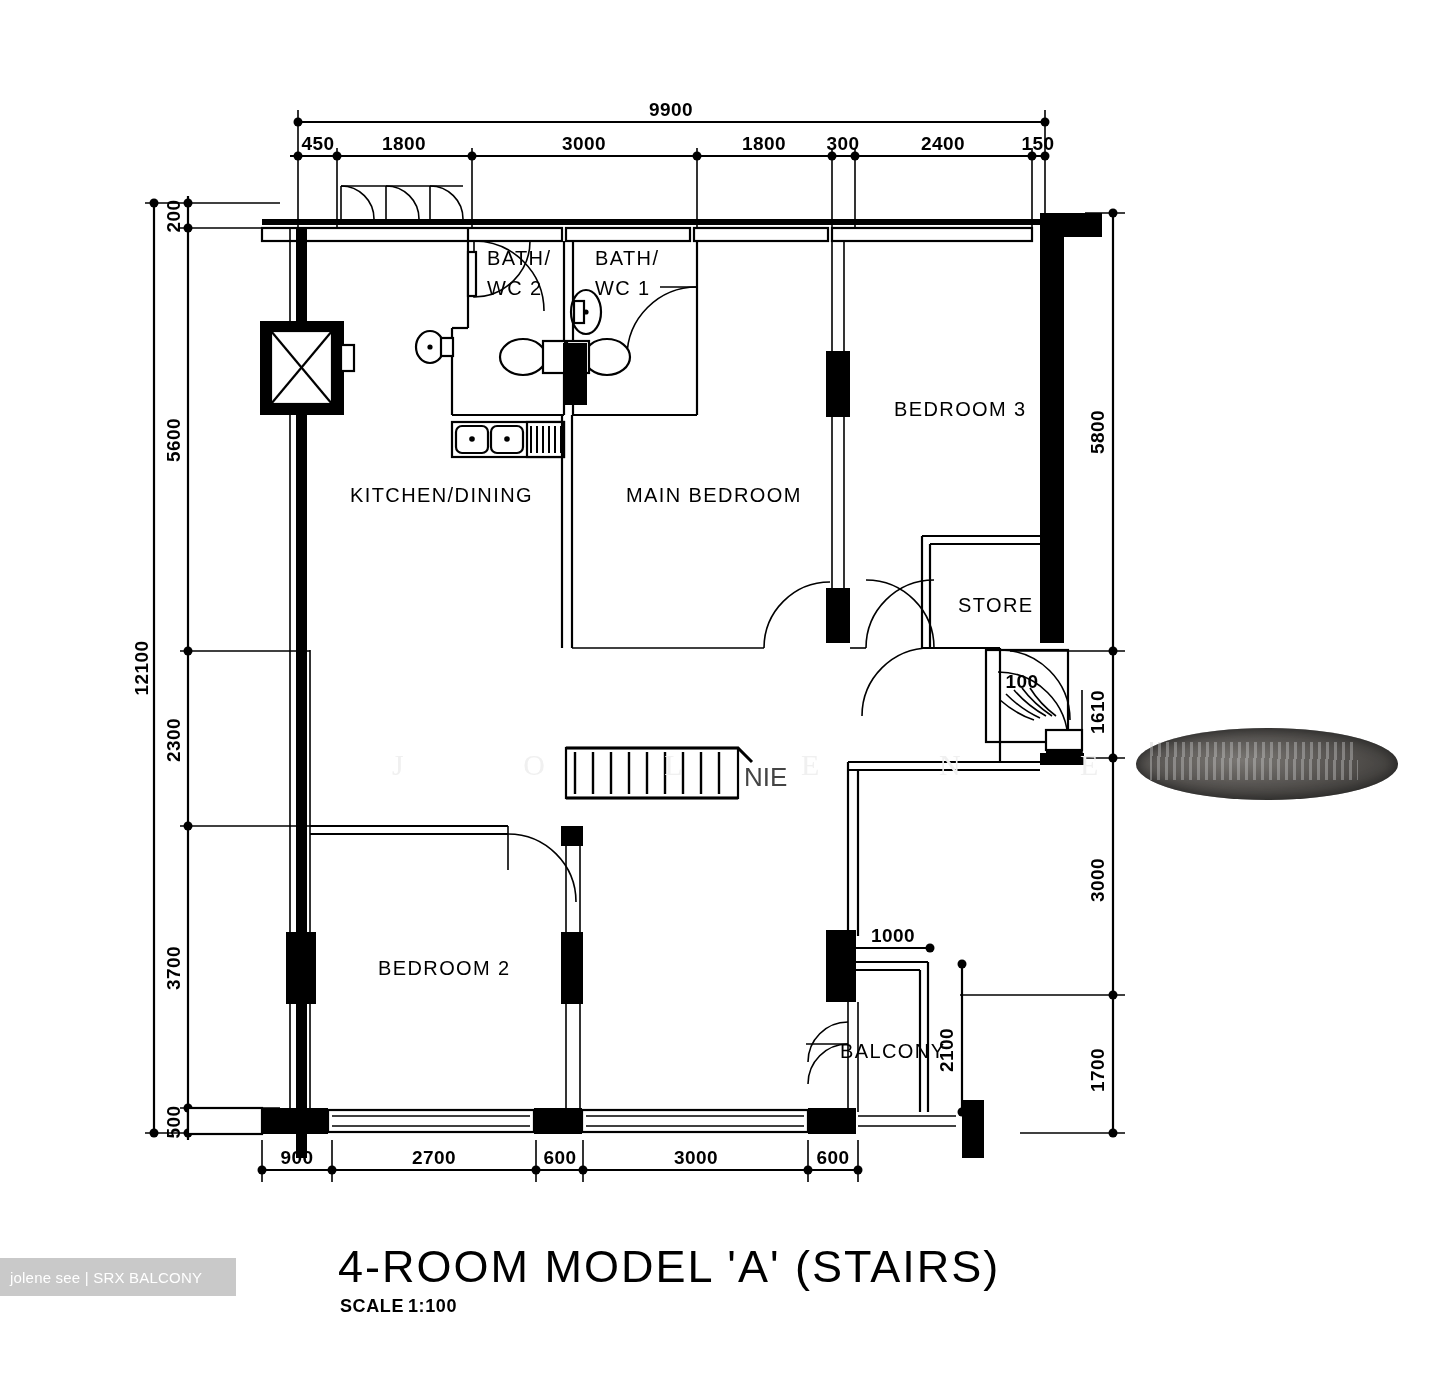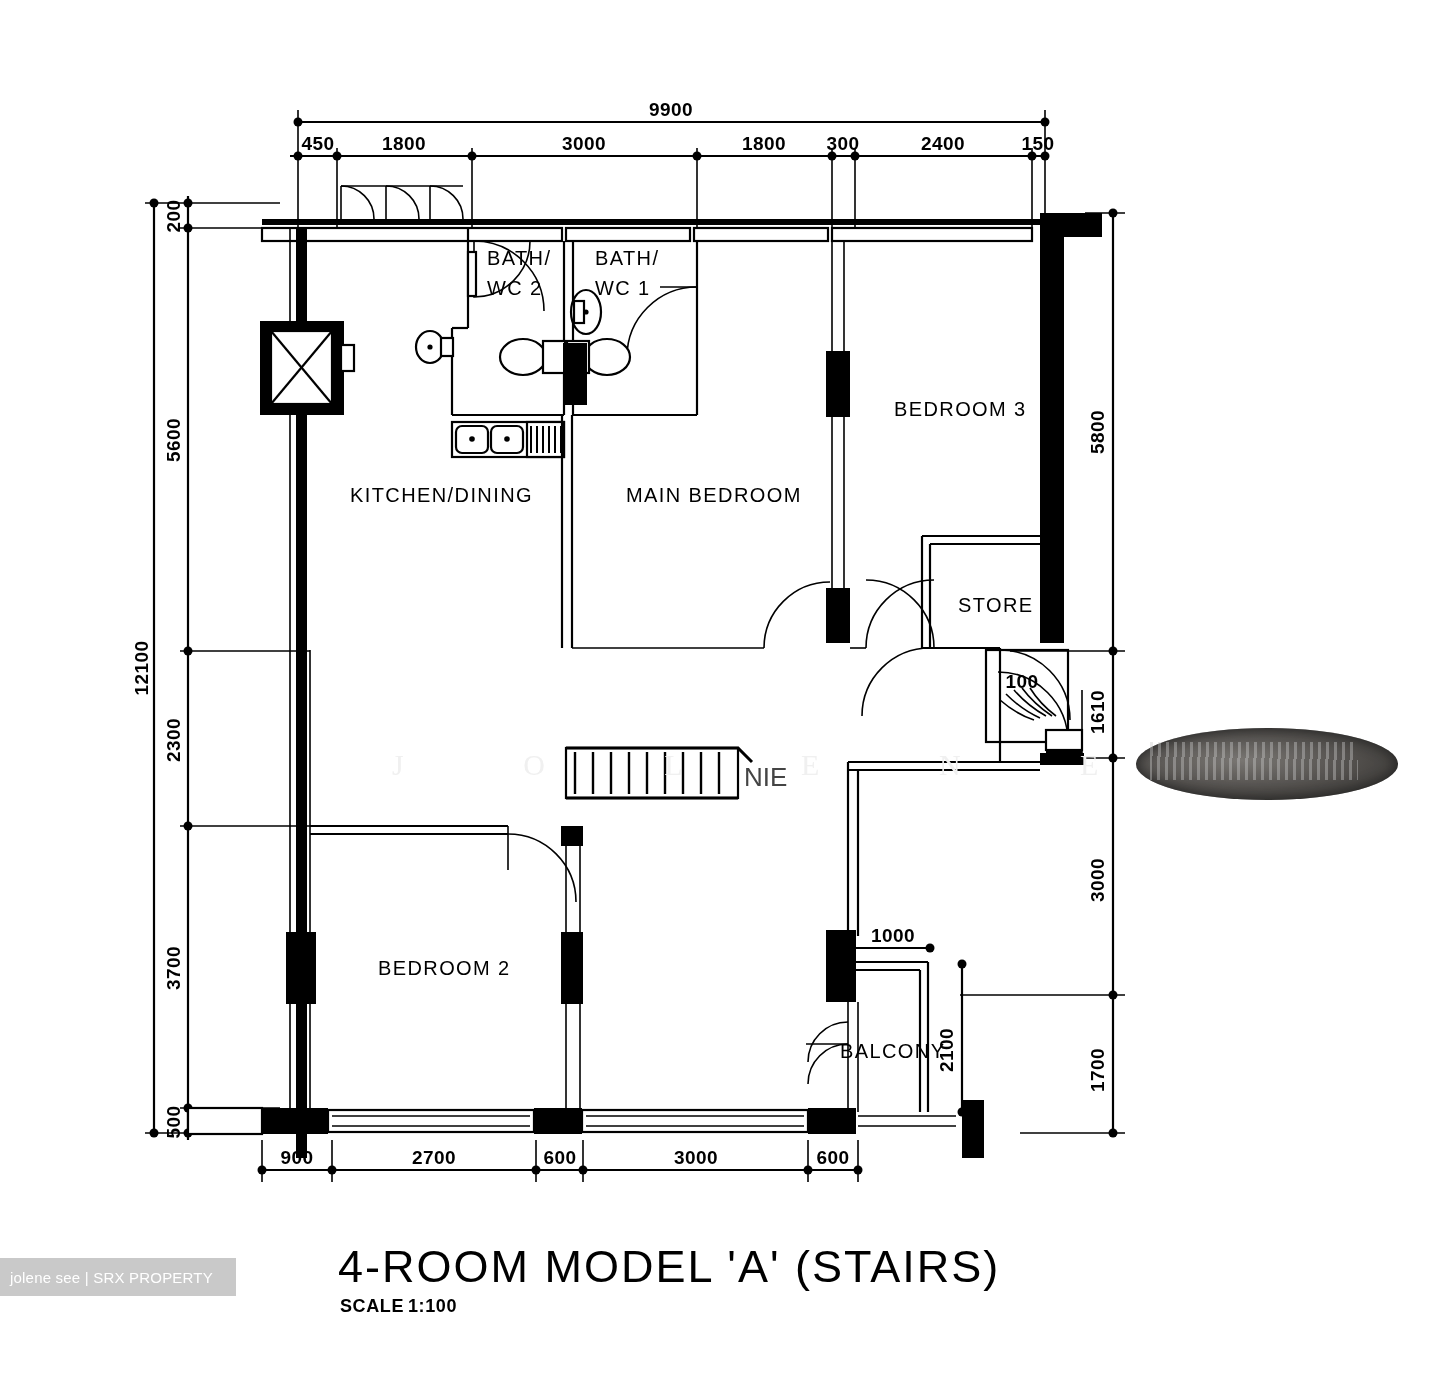--- a/index.html
+++ b/index.html
@@ -389,13 +389,13 @@
     <text class="txtTitle" x="338" y="1282">4-ROOM MODEL 'A' (STAIRS)</text>
     <text class="txtScale" x="340" y="1312">SCALE</text>
     <text class="txtScale" x="408" y="1312">1:100</text>
   </g>
 </svg>
 
 <div class="wm-center">J O L E N E</div>
 
 <div class="smudge"></div>
 
-<div class="wm-corner">jolene see | SRX PROPERTY</div>
+<div class="wm-corner">jolene see | SRX BALCONY</div>
 
 </body></html>

